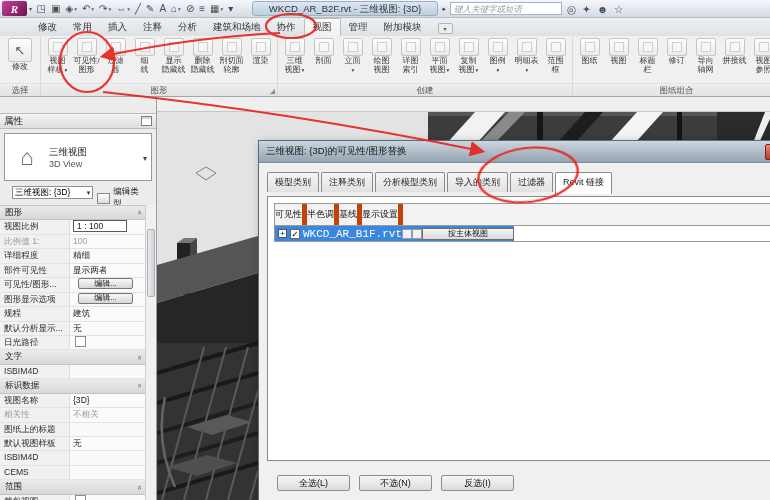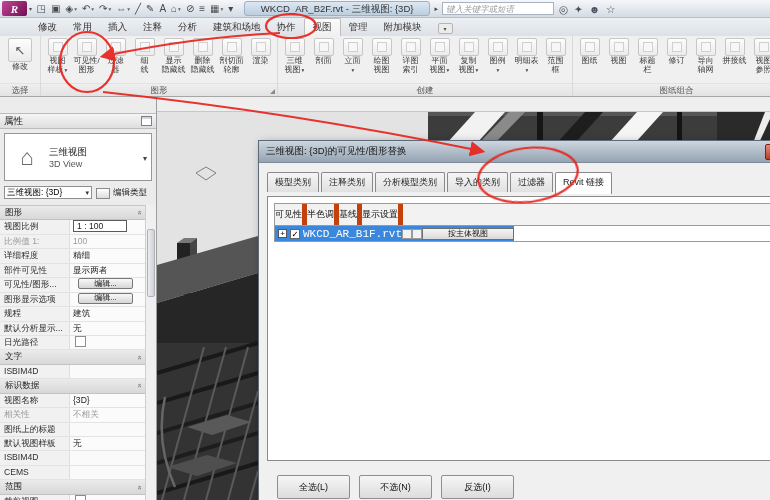--- a/index.html
+++ b/index.html
@@ -9,21 +9,21 @@
   .titlebar{position:absolute;left:0;top:0;width:770px;height:18px;z-index:5;
     background:linear-gradient(#f5f7fa,#d3dbe4);border-bottom:1px solid #b6bfc9;display:flex;align-items:center;box-sizing:border-box}
   .logo{width:25px;height:15px;margin-left:2px;border-radius:2px;flex:0 0 auto;
     background:linear-gradient(135deg,#c2459a,#70104f);color:#fff;font:italic bold 11px "Liberation Serif",serif;
     display:flex;align-items:center;justify-content:center}
   .logo-caret{font-size:6px;color:#555;margin:0 2px}
   #qat{display:flex;align-items:center}
   .qat-btn{display:inline-flex;align-items:center;height:15px;padding:0 2.5px;color:#4a4a4a;font-size:10px;cursor:default}
   .qat-glyph{line-height:15px}
   .caret{font-size:5.5px;color:#666;margin-left:1px}
-  .doc-title{margin-left:8px;height:13px;line-height:13px;padding:0 16px;flex:0 0 auto;
+  .doc-title{margin-left:16px;height:13px;line-height:13px;padding:0 16px;flex:0 0 auto;
     background:linear-gradient(#dce7f3,#bccede);border:1px solid #9db0c4;border-radius:3px;color:#333;font-size:9.5px;white-space:nowrap}
   .title-expand{font-size:7px;color:#444;margin:0 4px}
   .searchbox{width:104px;height:11px;border:1px solid #a7b4c0;background:#fff;font-size:8.5px;font-style:italic;color:#999;
     padding:0 3px;font-family:inherit}
   .searchbox::placeholder{color:#999;font-style:italic}
   #infocenter{display:flex;gap:6px;margin:0 5px;color:#47525e;font-size:10.5px}
   .ic-btn{cursor:default}
   
   .tabsrow{position:absolute;top:18px;left:0;width:770px;height:18px;z-index:4;box-sizing:border-box;
     background:linear-gradient(#edf0f3,#dde1e6);display:flex;align-items:flex-end;padding-left:30px}
@@ -55,21 +55,21 @@
     border-right:1px solid #9e9e9e;box-sizing:border-box;z-index:2}
   .props-header{margin-top:16px;height:14px;line-height:14px;background:linear-gradient(#f5f5f5,#dedede);
     border-top:1px solid #bcbcbc;border-bottom:1px solid #bcbcbc;font-size:9.5px;padding:0 4px;color:#222;
     display:flex;justify-content:space-between;align-items:center}
   .props-hicon{width:9px;height:8px;border:1px solid #7f7f7f;background:#fff;box-shadow:inset 0 2px #cfd8e2}
   .type-sel{margin:4px 4px 0;height:46px;background:#fff;border:1px solid #979797;display:flex;align-items:center;position:relative}
   .house{width:44px;text-align:center;font-size:23px;color:#6b6b6b;line-height:44px}
   .ts-l1{font-size:9.5px;color:#222}
   .ts-l2{font-size:9px;color:#555}
   .ts-caret{position:absolute;right:4px;top:20px;font-size:8px;color:#444}
-  .inst-row{margin:5px 4px 4px;display:flex;gap:4px;align-items:flex-end}
+  .inst-row{margin:5px 12px 4px;display:flex;gap:4px;align-items:flex-start}
   .inst-combo{width:88px;height:13px;background:#fff;border:1px solid #8f8f8f;font-size:8.5px;
     display:flex;align-items:center;justify-content:space-between;padding:0 2px;box-sizing:border-box}
   .ic-caret{font-size:7px;color:#333}
   .edit-type{display:flex;align-items:center;gap:3px;font-size:8.5px;color:#222;cursor:default}
   .et-icon{width:12px;height:9px;border:1px solid #8a8a8a;background:linear-gradient(#fff,#dcdcdc)}
   #pgrid{position:absolute;left:0;right:10px;top:108px;bottom:0;overflow:hidden;background:#fff;border-top:1px solid #c6c6c6}
   .prow{display:flex;height:13.45px;font-size:8.6px;align-items:flex-start;border-bottom:1px solid #e3e3e3;background:#fafafa}
   .prow.section{background:linear-gradient(#ebebeb,#d8d8d8);justify-content:space-between;align-items:center;
     padding:0 5px;color:#222;border-bottom:1px solid #c2c2c2}
   .chev{display:inline-block;transform:rotate(-90deg);font-size:8px;color:#555}
@@ -109,21 +109,21 @@
   .tc2{width:56;display:flex;justify-content:center}
   .tc3{width:49;display:flex;justify-content:center}
   .tc4{width:99;display:flex;justify-content:center}
   .expand{width:9px;height:9px;background:#fff;border:1px solid #555;font-size:8px;line-height:7px;text-align:center;color:#000;box-sizing:border-box}
   .cbx{width:10px;height:10px;background:#fff;border:1px solid #666;font-size:8.5px;line-height:8px;text-align:center;color:#000;box-sizing:border-box}
   .cbx.off{color:transparent;background:#f2f2f2;border-color:#9a9a9a}
   .fname{color:#fff;font-family:Liberation Mono, monospace;font-size:11px}
   .hostbtn{width:92px;height:12px;border:1px solid #6f6f6f;background:linear-gradient(#f5f5f5,#dadada);
     font-size:8px;line-height:9px;padding:0;font-family:inherit;color:#111}
   .dbtns{position:absolute;left:18px;top:334px;display:flex;gap:9px}
-  .dbtn{width:73px;height:24px;font-size:9px;border:1px solid #8e8e8e;border-radius:2px;
+  .dbtn{width:73px;height:16px;font-size:9px;border:1px solid #8e8e8e;border-radius:2px;
     background:linear-gradient(#f6f6f6,#dcdcdc);padding:0;font-family:inherit;color:#111}
   
   #anno{position:absolute;left:0;top:0;width:770px;height:500px;z-index:99;pointer-events:none}
 </style>
 </head>
 <body>
 
 <div class="titlebar">
   <div class="logo">R</div>
   <span class="logo-caret">▾</span>

